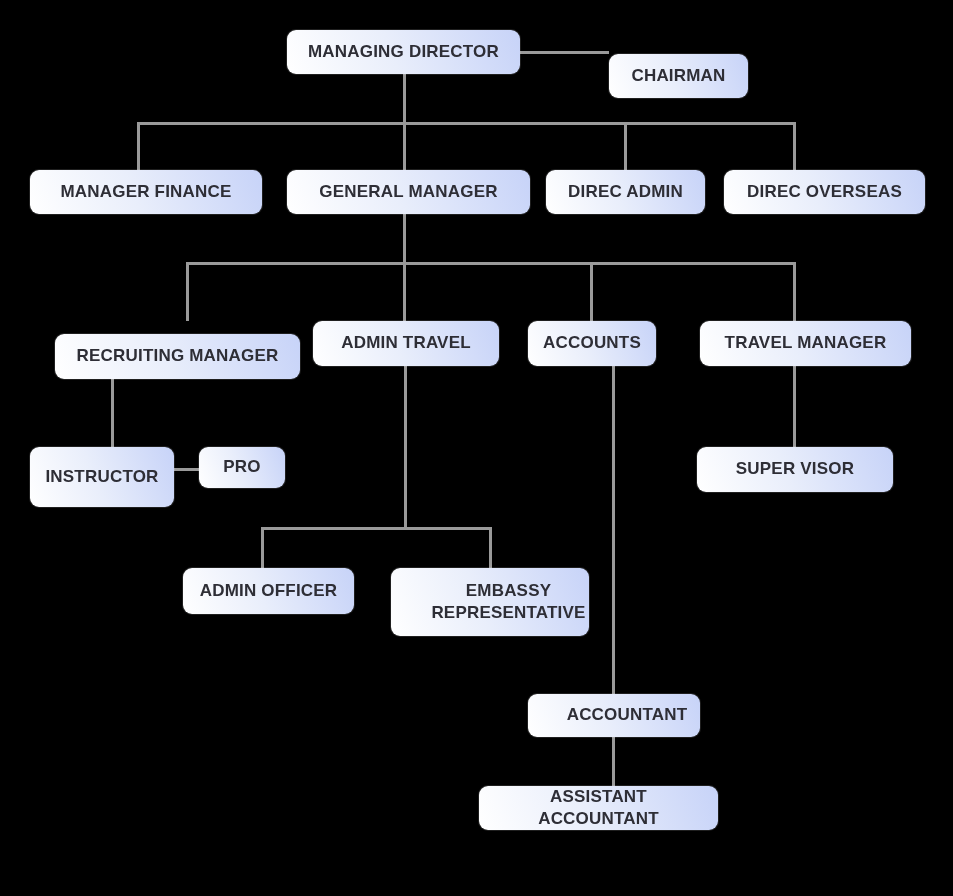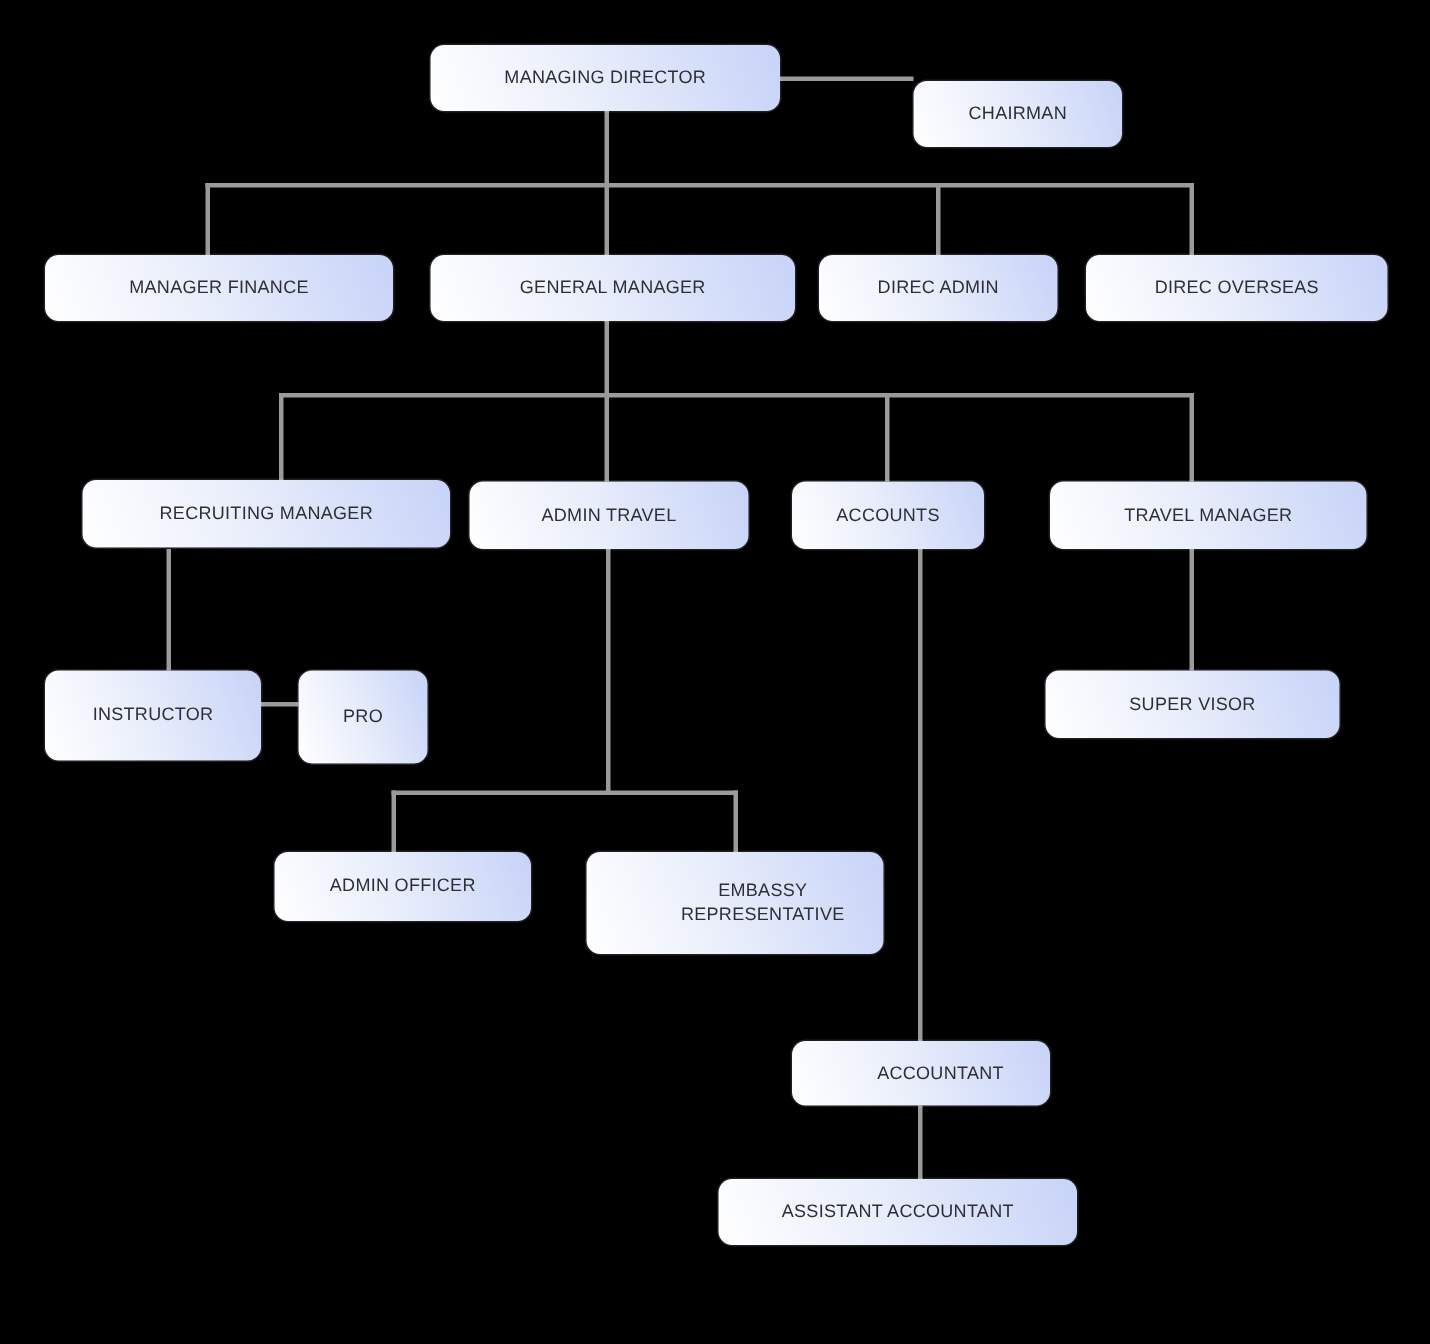--- a/index.html
+++ b/index.html
@@ -31,22 +31,22 @@
     background: linear-gradient(70deg, var(--box-start) 0%, var(--box-mid) 45%, var(--box-end) 100%);
     border-radius: 9px;
     display: flex;
     align-items: center;
     justify-content: center;
     text-align: center;
     padding: 4px 10px;
     box-shadow: 0 0 0 1px rgba(255,255,255,0.12);
   }
   .node-label {
-    font-size: 12px;
-    font-weight: 400;
+    font-size: 17px;
+    font-weight: 700;
     letter-spacing: 0.2px;
     line-height: 1.32;
     color: var(--text-color);
     user-select: none;
   }
 </style>
 </head>
 <body>
 
 <div id="canvas">
@@ -84,36 +84,36 @@
       </div>
       <div class="node" style="left: 287px; top: 170px; width: 243px; height: 44px; justify-content: center;">
         <span class="node-label">GENERAL MANAGER</span>
       </div>
       <div class="node" style="left: 546px; top: 170px; width: 159px; height: 44px;">
         <span class="node-label">DIREC ADMIN</span>
       </div>
       <div class="node" style="left: 724px; top: 170px; width: 201px; height: 44px;">
         <span class="node-label">DIREC OVERSEAS</span>
       </div>
-      <div class="node" style="left: 55px; top: 320px; width: 245px; height: 45px;">
+      <div class="node" style="left: 55px; top: 334px; width: 245px; height: 45px;">
         <span class="node-label">RECRUITING MANAGER</span>
       </div>
       <div class="node" style="left: 313px; top: 321px; width: 186px; height: 45px;">
         <span class="node-label">ADMIN TRAVEL</span>
       </div>
       <div class="node" style="left: 528px; top: 321px; width: 128px; height: 45px;">
         <span class="node-label">ACCOUNTS</span>
       </div>
       <div class="node" style="left: 700px; top: 321px; width: 211px; height: 45px;">
         <span class="node-label">TRAVEL MANAGER</span>
       </div>
       <div class="node" style="left: 30px; top: 447px; width: 144px; height: 60px; align-items: center;">
         <span class="node-label">INSTRUCTOR</span>
       </div>
-      <div class="node" style="left: 199px; top: 447px; width: 86px; height: 62px;">
+      <div class="node" style="left: 199px; top: 447px; width: 86px; height: 41px;">
         <span class="node-label">PRO</span>
       </div>
       <div class="node" style="left: 697px; top: 447px; width: 196px; height: 45px;">
         <span class="node-label">SUPER VISOR</span>
       </div>
       <div class="node" style="left: 183px; top: 568px; width: 171px; height: 46px;">
         <span class="node-label">ADMIN OFFICER</span>
       </div>
       <div class="node" style="left: 391px; top: 568px; width: 198px; height: 68px; padding-left: 47px;">
         <span class="node-label">EMBASSY REPRESENTATIVE</span>

